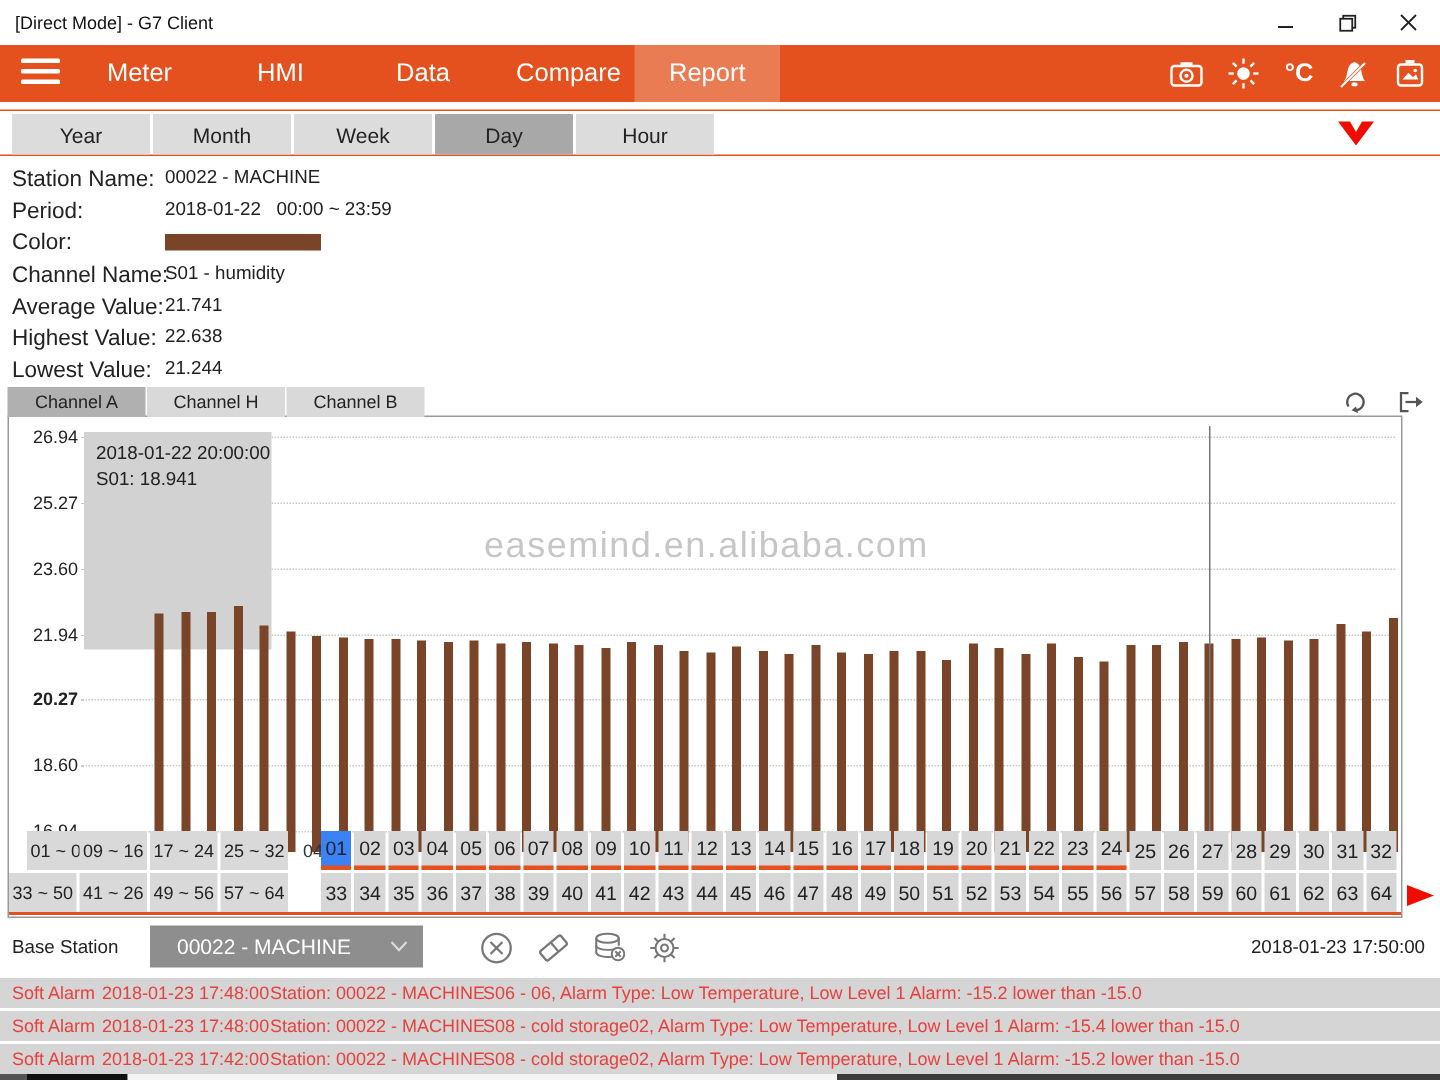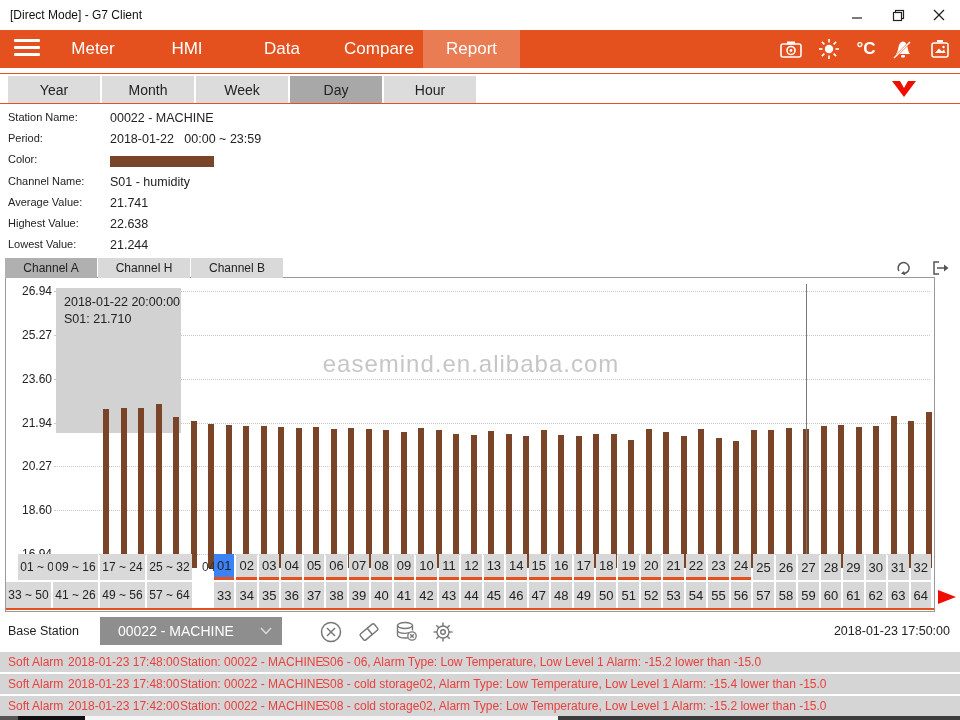--- a/index.html
+++ b/index.html
@@ -14,21 +14,21 @@
   .nav-item{top:30px;height:38px;display:flex;align-items:center;justify-content:center;color:#fff;font-size:17px;cursor:default;}
   .nav-item.active{background:#e97c52;}
   #hamburger{left:14px;top:39px;width:26px;height:20px;}
   #hamburger div{height:3px;background:#fff;margin-bottom:4px;border-radius:1px;}
   .nav-icon{top:37px;width:24px;height:24px;display:flex;align-items:center;justify-content:center;color:#fff;}
   
   .hline{left:0;width:960px;height:1px;background:#e4511e;}
   .ptab{top:76px;height:27px;width:92px;background:#dcdcdc;display:flex;align-items:center;justify-content:center;font-size:14px;color:#222;}
   .ptab.active{background:#a8a8a8;}
   
-  .info-label{left:8px;font-size:11px;color:#222;}
+  .info-label{left:8px;font-size:15px;color:#222;}
   .info-value{left:110px;font-size:12.5px;color:#222;white-space:pre;}
   #color-swatch{left:110px;top:156px;width:104px;height:11px;}
   
   .ctab{top:258px;height:20px;width:92px;background:#d9d9d9;display:flex;align-items:center;justify-content:center;font-size:12px;color:#222;}
   .ctab.active{background:#b0b0b0;}
   .chart-tool{top:258px;width:22px;height:20px;display:flex;align-items:center;justify-content:center;}
   
   #chart-panel{left:5px;top:277px;width:928px;height:333px;border:1px solid #999;background:#fff;}
   .ytick{left:4px;width:42px;text-align:right;font-size:12px;color:#222;z-index:1;}
   .gridline{left:48px;right:4px;height:0;border-top:1px dotted #c9c9c9;z-index:0;}
@@ -156,38 +156,38 @@
   <svg width="18" height="16">
       <path d="M7,2 L2,2 L2,14 L7,14" fill="none" stroke="#555" stroke-width="1.5"></path>
       <line x1="5" y1="8" x2="14" y2="8" stroke="#555" stroke-width="1.5"></line>
       <path d="M12,4.5 L16.5,8 L12,11.5 Z" fill="#555"></path>
     </svg>
 </div>
 
 <div class="abs" id="chart-panel">
   <div class="abs" id="tooltip-box">
     <div>2018-01-22 20:00:00</div>
-    <div>S01: 21.710</div>
+    <div>S01: 18.941</div>
   </div>
   <div class="abs" id="watermark">easemind.en.alibaba.com</div>
   <div id="grid-layer">
       <div class="abs gridline" style="top: 13px;"></div>
       <div class="abs gridline" style="top: 56.921px;"></div>
       <div class="abs gridline" style="top: 100.842px;"></div>
       <div class="abs gridline" style="top: 144.5px;"></div>
       <div class="abs gridline" style="top: 188.421px;"></div>
       <div class="abs gridline" style="top: 232.342px;"></div>
       <div class="abs gridline" style="top: 276px;"></div>
     </div>
   <div id="ytick-layer">
       <div class="abs ytick" style="top: 6px;">26.94</div>
       <div class="abs ytick" style="top: 49.921px;">25.27</div>
       <div class="abs ytick" style="top: 93.842px;">23.60</div>
       <div class="abs ytick" style="top: 137.5px;">21.94</div>
-      <div class="abs ytick" style="top: 181.421px;">20.27</div>
+      <div class="abs ytick" style="top: 181.421px; font-weight: bold;">20.27</div>
       <div class="abs ytick" style="top: 225.342px;">18.60</div>
       <div class="abs ytick" style="top: 269px;">16.94</div>
     </div>
   <div id="bar-layer">
       <div class="abs bar" style="left: 97px; top: 131.087px; width: 6px; height: 158.913px; background: rgb(122, 68, 40);"></div>
       <div class="abs bar" style="left: 114.5px; top: 130.298px; width: 6px; height: 159.702px; background: rgb(122, 68, 40);"></div>
       <div class="abs bar" style="left: 132px; top: 129.772px; width: 6px; height: 160.228px; background: rgb(122, 68, 40);"></div>
       <div class="abs bar" style="left: 149.5px; top: 126.143px; width: 6px; height: 163.857px; background: rgb(122, 68, 40);"></div>
       <div class="abs bar" style="left: 167px; top: 138.977px; width: 6px; height: 151.023px; background: rgb(122, 68, 40);"></div>
       <div class="abs bar" style="left: 184.5px; top: 143.448px; width: 6px; height: 146.552px; background: rgb(122, 68, 40);"></div>

